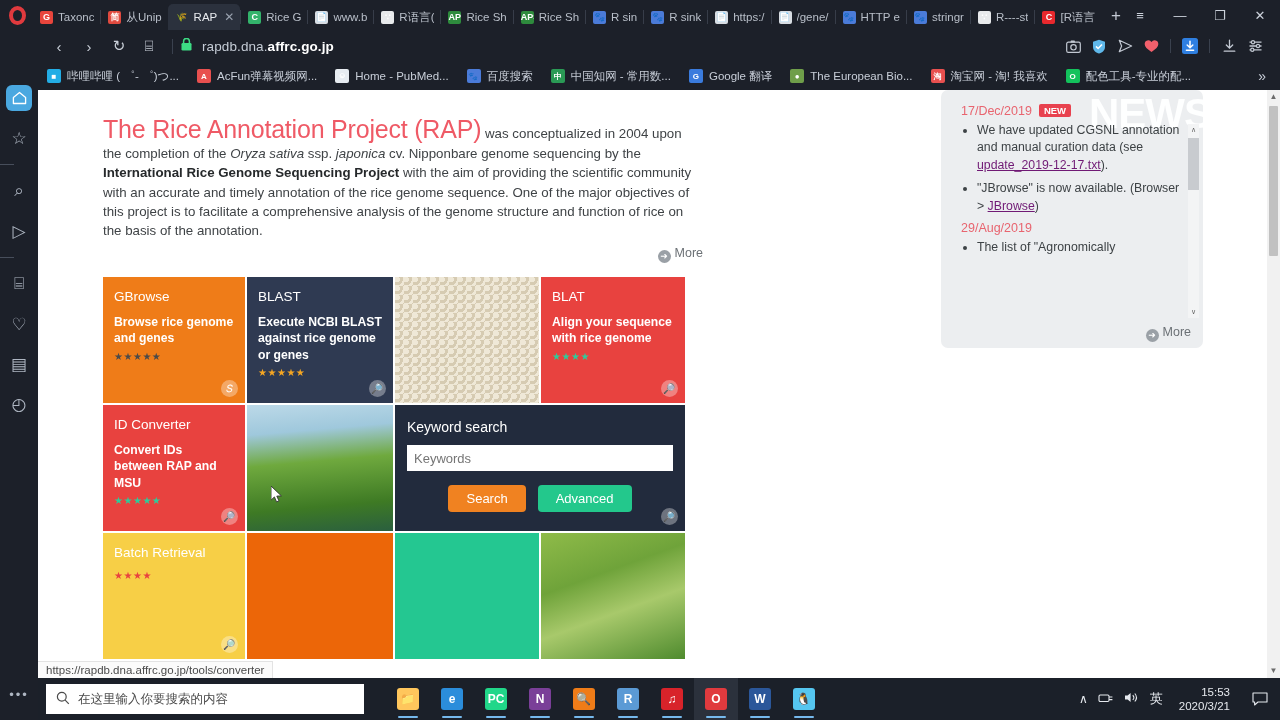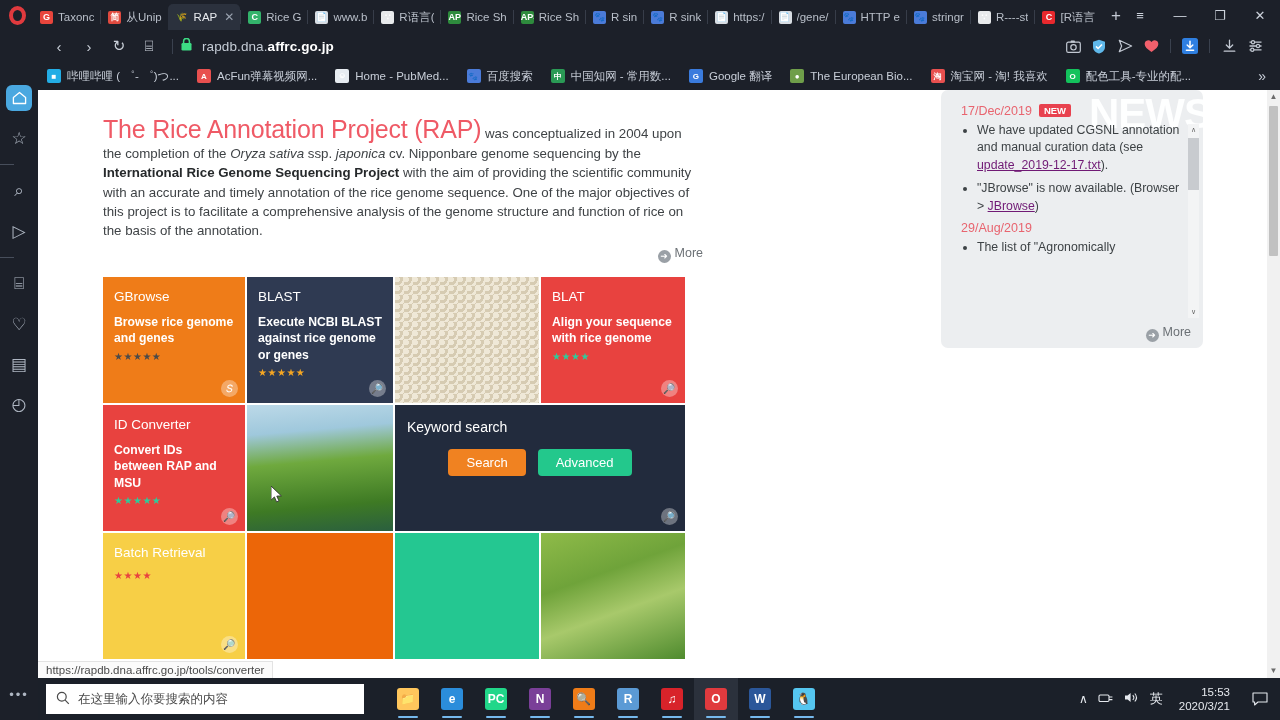--- a/index.html
+++ b/index.html
@@ -421,21 +421,21 @@
               <div class="stars" style="color: rgb(46, 204, 155);">★★★★</div>
               <div class="tcorner">🔎</div>
             </div>
             <div class="tile" style="background: rgb(232, 66, 63);">
               <h3>ID Converter</h3>
               <p>Convert IDs between RAP and MSU</p>
               <div class="stars" style="color: rgb(46, 204, 155);">★★★★★</div>
               <div class="tcorner">🔎</div>
             </div>
             <div class="tile" style="background: linear-gradient(175deg, rgb(188, 217, 232) 0%, rgb(159, 200, 220) 22%, rgb(111, 169, 62) 45%, rgb(62, 122, 36) 78%, rgb(42, 95, 63) 100%) rgb(106, 168, 79);"></div>
-            <div id="kw" class="tile"><h3>Keyword search</h3><div id="kw-btns">
+            <div id="kw" class="tile"><h3>Keyword search</h3><input id="kw-input" type="text" placeholder="Keywords" style=""><div id="kw-btns">
                 <button id="kw-search" style="background: rgb(240, 130, 33);">Search</button>
                 <button id="kw-adv" style="background: rgb(35, 200, 140);">Advanced</button>
               </div><div class="tcorner">🔎</div></div>
             <div class="tile" style="background: rgb(247, 207, 70);">
               <h3>Batch Retrieval</h3>
               <div class="stars" style="color: rgb(232, 66, 63);">★★★★</div>
               <div class="tcorner">🔎</div>
             </div>
             <div class="tile" style="background: rgb(236, 102, 8);"></div>
             <div class="tile" style="background: rgb(36, 199, 145);"></div>

